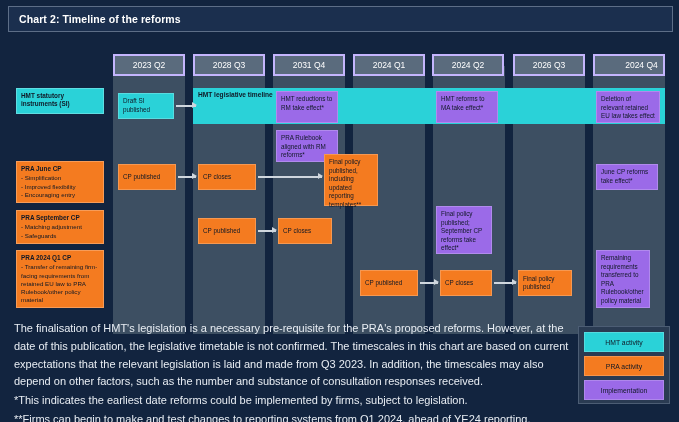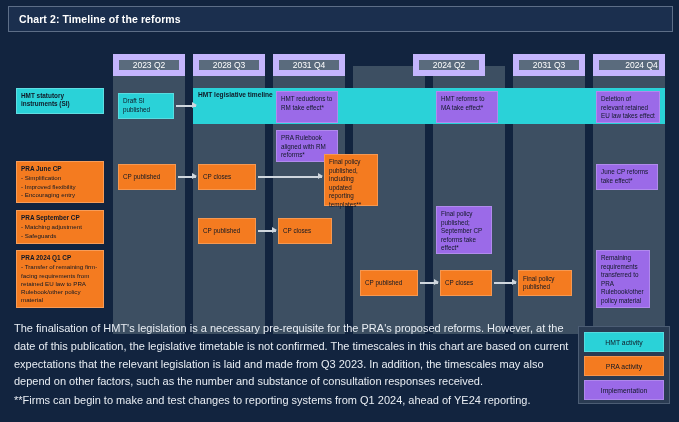--- a/index.html
+++ b/index.html
@@ -28,21 +28,21 @@
     background:#12243f;
   }
 
   
   .col{
     position:absolute;top:28px;width:72px;height:268px;
     background:#3d4f62;
   }
   .col-head{
     position:absolute;top:16px;width:72px;height:22px;
-    background:#5a6b7d;border:6px solid #c4b5fd;
+    background:#5a6b7d;border:2px solid #c4b5fd;
     box-sizing:border-box;
     display:flex;align-items:center;justify-content:center;
     color:#ffffff;font-size:8.5px;
   }
 
   
   .cat{
     position:absolute;left:8px;width:88px;
     box-sizing:border-box;
     padding:3px 4px;
@@ -128,25 +128,28 @@
 
     <div class="col-head" style="left:105px;">
         <span>2023 Q2</span>
       </div>
     <div class="col-head" style="left:185px;">
         <span>2028 Q3</span>
       </div>
     <div class="col-head" style="left:265px;">
         <span>2031 Q4</span>
       </div>
-    <div class="col-head" style="left:405px;">
+    <div class="col-head" style="left:345px;">
+        <span>2024 Q1</span>
+      </div>
+    <div class="col-head" style="left:424px;">
         <span>2024 Q2</span>
       </div>
     <div class="col-head" style="left:505px;">
-        <span>2031 Q3</span>
+        <span>2026 Q3</span>
       </div>
     <div class="col-head" style="left:585px;padding-left:25px;">
         <span>2024 Q4</span>
       </div>
 
     <div class="cat cyan" style="top:50px;height:26px;">
       <b>HMT statutory instruments (SI)</b>
     </div>
 
     <div class="cat orange" style="top:123px;height:42px;">
@@ -237,20 +240,21 @@
     </div>
 
     <div class="node purple" style="left:588px;top:212px;width:54px;height:58px;">
       <span>Remaining requirements transferred to PRA Rulebook/other policy material</span>
     </div>
 
   </div>
 
   <div class="notes">
     <p>The finalisation of HMT's legislation is a necessary pre-requisite for the PRA's proposed reforms. However, at the date of this publication, the legislative timetable is not confirmed. The timescales in this chart are based on current expectations that the relevant legislation is laid and made from Q3 2023. In addition, the timescales may also depend on other factors, such as the number and substance of consultation responses received.</p>
+    <p>*This indicates the earliest date reforms could be implemented by firms, subject to legislation.</p>
     <p>**Firms can begin to make and test changes to reporting systems from Q1 2024, ahead of YE24 reporting.</p>
   </div>
 
   <div class="legend">
     <div class="legend-item cyan">
       <span>HMT activity</span>
     </div>
     <div class="legend-item orange">
       <span>PRA activity</span>
     </div>

